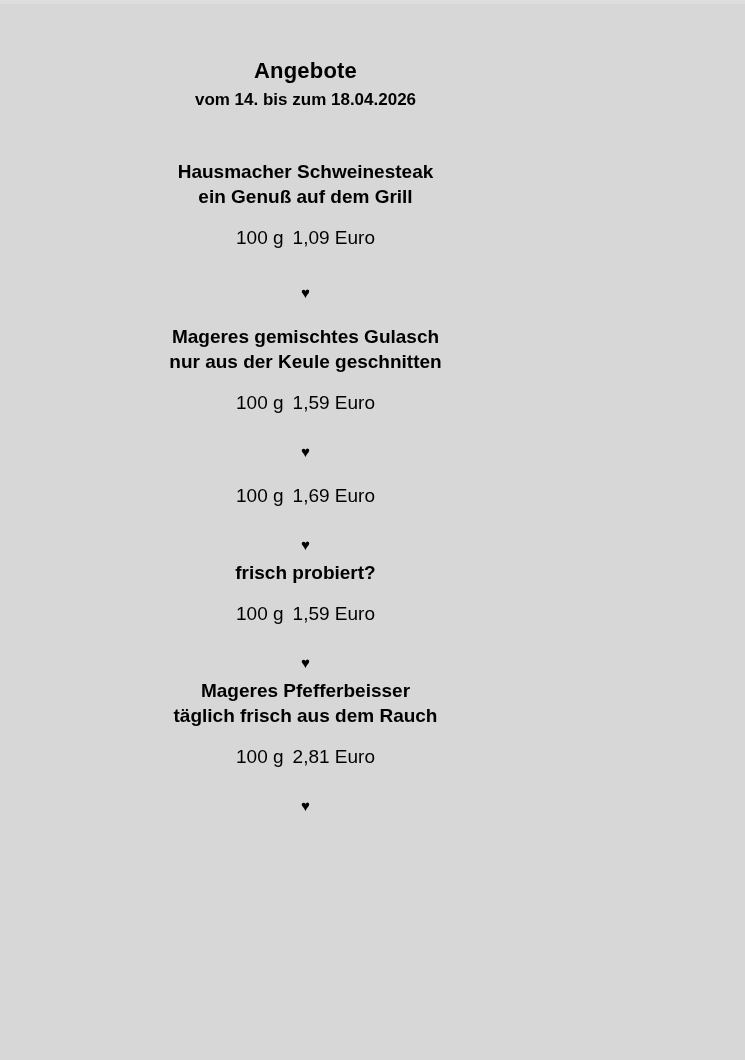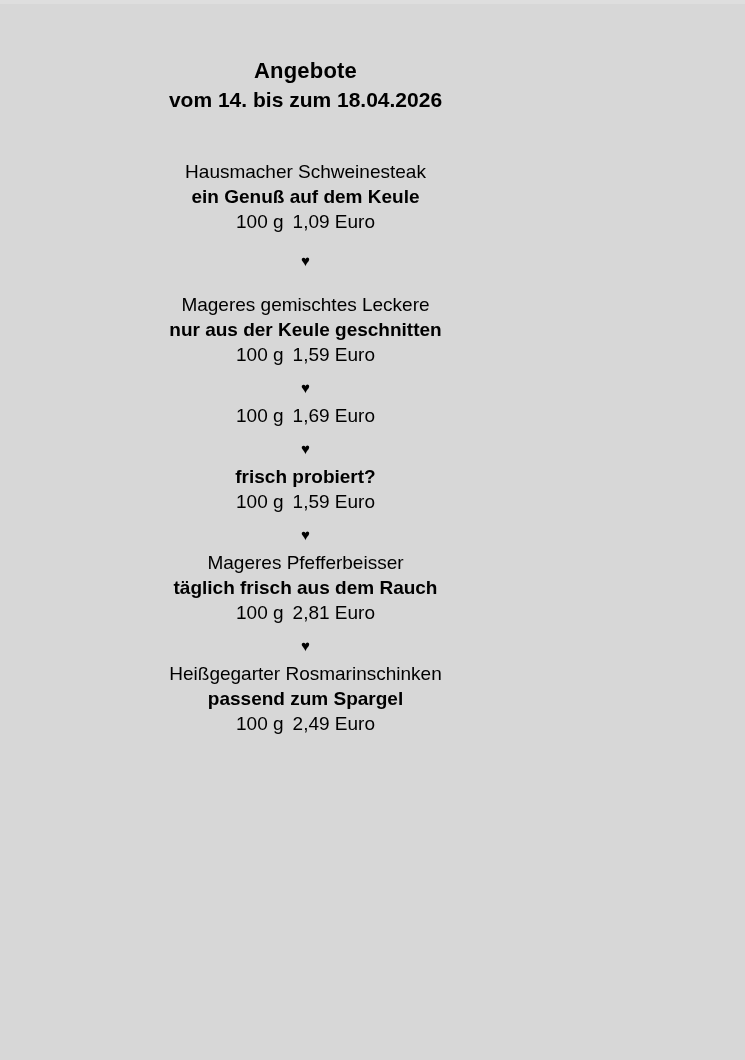--- a/index.html
+++ b/index.html
@@ -33,52 +33,52 @@
     text-align: center;
   }
   .flyer-title {
     font-size: 22px;
     font-weight: bold;
     line-height: 26px;
     letter-spacing: 0.2px;
     margin: 0;
   }
   .flyer-period {
-    font-size: 21px;
+    font-size: 17px;
     font-weight: bold;
     line-height: 24px;
     margin: 4px 0 0 0;
   }
   .offers {
     margin: 0;
     padding: 0;
     list-style: none;
     margin-top: 47px;
   }
   .offer {
     margin: 0;
     padding: 0;
   }
   .offer-name {
     font-size: 19px;
-    font-weight: normal;
+    font-weight: bold;
     line-height: 25px;
     margin: 0;
   }
   .offer-desc {
     font-size: 19px;
     font-weight: bold;
     line-height: 25px;
     margin: 0;
   }
   .offer-price {
     font-size: 19px;
     font-weight: normal;
     line-height: 26px;
-    margin: 0;
+    margin: 16px;
   }
   .offer-price .qty {
     margin-right: 9px;
   }
   .divider {
     font-size: 15px;
     line-height: 18px;
     color: #000000;
     margin: 0;
   }
@@ -100,30 +100,30 @@
 <div class="sheet">
 
   <h1 class="flyer-title">Angebote</h1>
 
   <p class="flyer-period">vom 14. bis zum 18.04.2026</p>
 
   <ul class="offers">
 
     <li class="offer">
       <p class="offer-name">Hausmacher Schweinesteak</p>
-      <p class="offer-desc">ein Genuß auf dem Keule</p>
+      <p class="offer-desc">ein Genuß auf dem Grill</p>
       <p class="offer-price">
         <span class="qty">100 g</span><span>1,09 Euro</span>
       </p>
     </li>
 
     <li class="divider gap-wide">♥</li>
 
     <li class="offer">
-      <p class="offer-name">Mageres gemischtes Leckere</p>
+      <p class="offer-name">Mageres gemischtes Gulasch</p>
       <p class="offer-desc">nur aus der Keule geschnitten</p>
       <p class="offer-price">
         <span class="qty">100 g</span><span>1,59 Euro</span>
       </p>
     </li>
 
     <li class="divider gap-normal">♥</li>
 
     <li class="offer">
       <p class="offer-price">
@@ -145,22 +145,15 @@
     <li class="offer">
       <p class="offer-name">Mageres Pfefferbeisser</p>
       <p class="offer-desc">täglich frisch aus dem Rauch</p>
       <p class="offer-price">
         <span class="qty">100 g</span><span>2,81 Euro</span>
       </p>
     </li>
 
     <li class="divider gap-normal">♥</li>
 
-    <li class="offer">
-      <p class="offer-name">Heißgegarter Rosmarinschinken</p>
-      <p class="offer-desc">passend zum Spargel</p>
-      <p class="offer-price">
-        <span class="qty">100 g</span><span>2,49 Euro</span>
-      </p>
-    </li>
 
   </ul>
 </div>
 
 </body></html>

